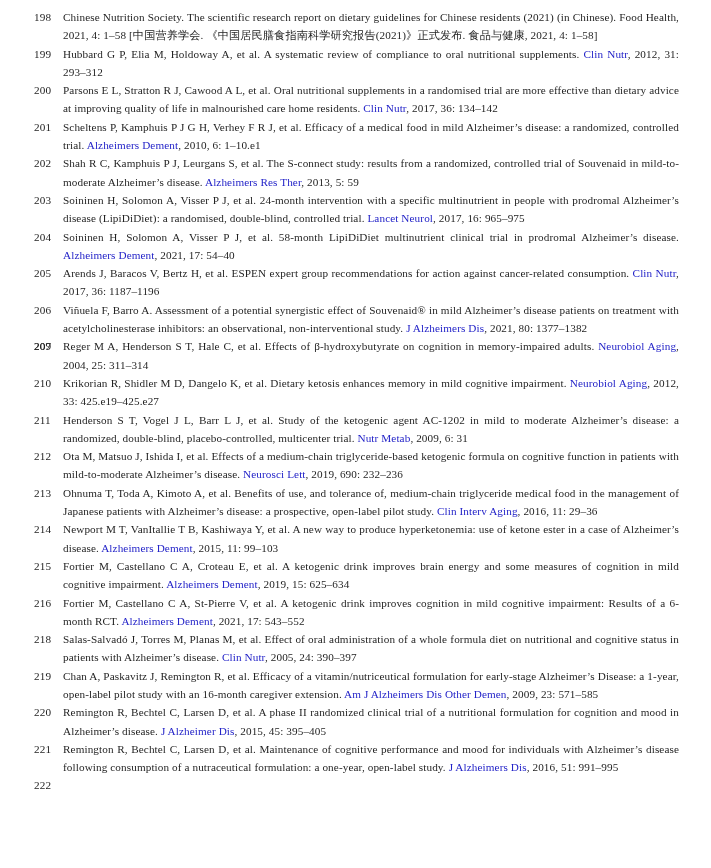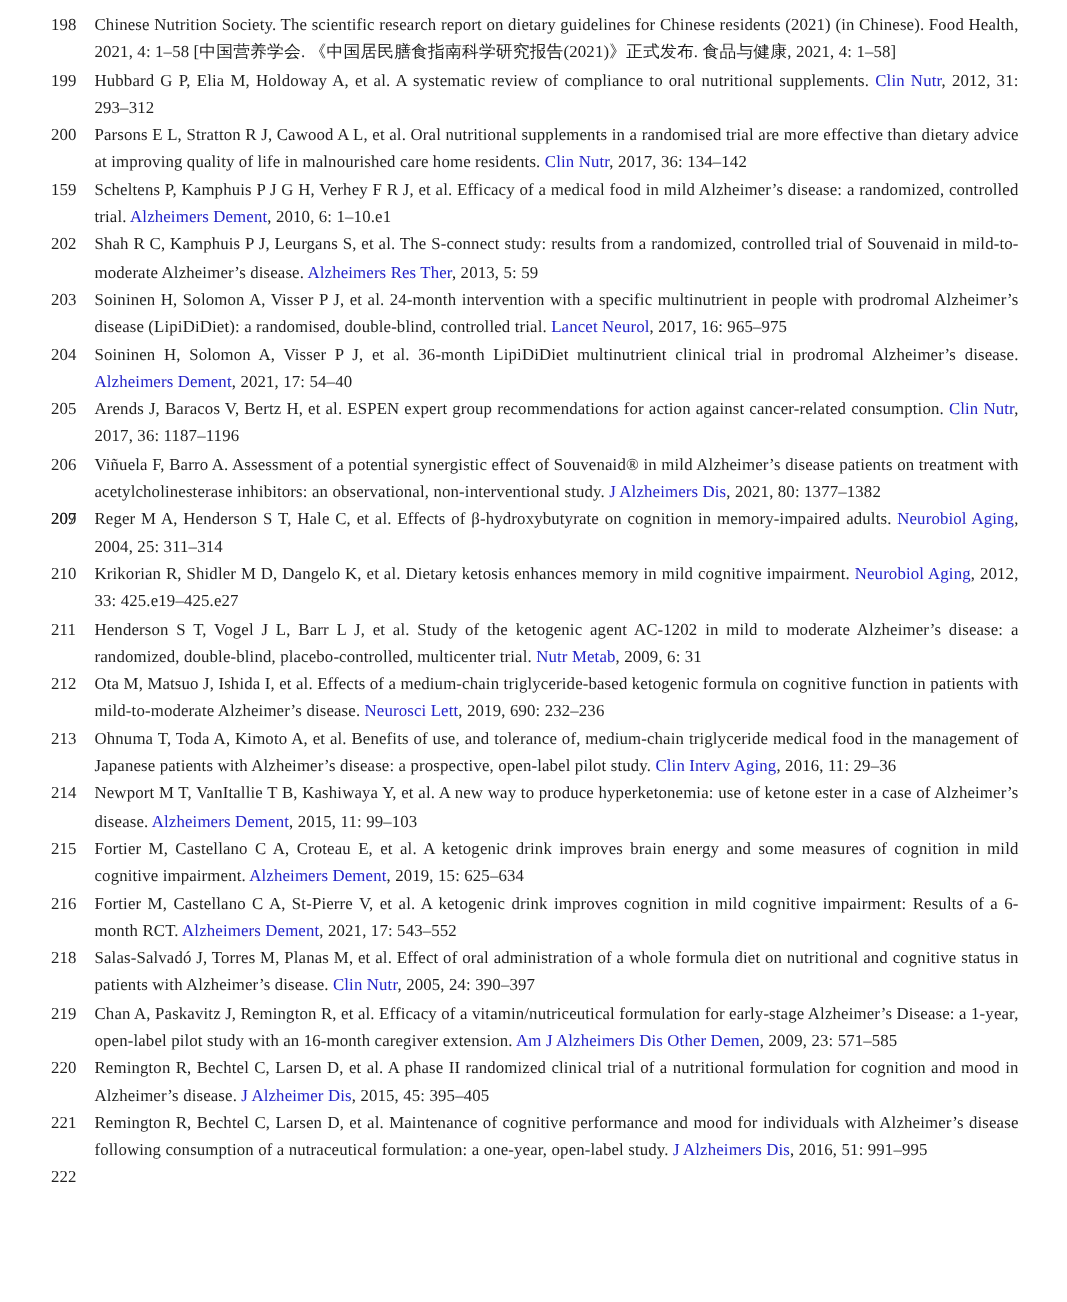--- a/index.html
+++ b/index.html
@@ -46,24 +46,24 @@
   }
 </style>
 </head>
 <body>
 
 <div class="page">
   <div class="ref-list" id="ref-list">
       <div class="ref"><span class="num">198</span><span><span>Chinese Nutrition Society. The scientific research report on dietary guidelines for Chinese residents (2021) (in Chinese). Food Health, 2021, 4: 1–58 [中国营养学会. 《中国居民膳食指南科学研究报告(2021)》正式发布. 食品与健康, 2021, 4: 1–58]</span></span></div>
       <div class="ref"><span class="num">199</span><span><span>Hubbard G P, Elia M, Holdoway A, et al. A systematic review of compliance to oral nutritional supplements. </span><span class="link" style="color: rgb(35, 35, 200);">Clin Nutr</span><span>, 2012, 31: 293–312</span></span></div>
       <div class="ref"><span class="num">200</span><span><span>Parsons E L, Stratton R J, Cawood A L, et al. Oral nutritional supplements in a randomised trial are more effective than dietary advice at improving quality of life in malnourished care home residents. </span><span class="link" style="color: rgb(35, 35, 200);">Clin Nutr</span><span>, 2017, 36: 134–142</span></span></div>
-      <div class="ref"><span class="num">159</span><span><span>Scheltens P, Kamphuis P J G H, Verhey F R J, et al. Efficacy of a medical food in mild Alzheimer’s disease: a randomized, controlled trial. </span><span class="link" style="color: rgb(35, 35, 200);">Alzheimers Dement</span><span>, 2010, 6: 1–10.e1</span></span></div>
+      <div class="ref"><span class="num">201</span><span><span>Scheltens P, Kamphuis P J G H, Verhey F R J, et al. Efficacy of a medical food in mild Alzheimer’s disease: a randomized, controlled trial. </span><span class="link" style="color: rgb(35, 35, 200);">Alzheimers Dement</span><span>, 2010, 6: 1–10.e1</span></span></div>
       <div class="ref"><span class="num">202</span><span><span>Shah R C, Kamphuis P J, Leurgans S, et al. The S-connect study: results from a randomized, controlled trial of Souvenaid in mild-to-moderate Alzheimer’s disease. </span><span class="link" style="color: rgb(35, 35, 200);">Alzheimers Res Ther</span><span>, 2013, 5: 59</span></span></div>
       <div class="ref"><span class="num">203</span><span><span>Soininen H, Solomon A, Visser P J, et al. 24-month intervention with a specific multinutrient in people with prodromal Alzheimer’s disease (LipiDiDiet): a randomised, double-blind, controlled trial. </span><span class="link" style="color: rgb(35, 35, 200);">Lancet Neurol</span><span>, 2017, 16: 965–975</span></span></div>
-      <div class="ref"><span class="num">204</span><span><span>Soininen H, Solomon A, Visser P J, et al. 36-month LipiDiDiet multinutrient clinical trial in prodromal Alzheimer’s disease. </span><span class="link" style="color: rgb(35, 35, 200);">Alzheimers Dement</span><span>, 2021, 17: 54–40</span></span></div>
+      <div class="ref"><span class="num">204</span><span><span>Soininen H, Solomon A, Visser P J, et al. 58-month LipiDiDiet multinutrient clinical trial in prodromal Alzheimer’s disease. </span><span class="link" style="color: rgb(35, 35, 200);">Alzheimers Dement</span><span>, 2021, 17: 54–40</span></span></div>
       <div class="ref"><span class="num">205</span><span><span>Arends J, Baracos V, Bertz H, et al. ESPEN expert group recommendations for action against cancer-related consumption. </span><span class="link" style="color: rgb(35, 35, 200);">Clin Nutr</span><span>, 2017, 36: 1187–1196</span></span></div>
       <div class="ref"><span class="num">206</span><span><span>Viñuela F, Barro A. Assessment of a potential synergistic effect of Souvenaid® in mild Alzheimer’s disease patients on treatment with acetylcholinesterase inhibitors: an observational, non-interventional study. </span><span class="link" style="color: rgb(35, 35, 200);">J Alzheimers Dis</span><span>, 2021, 80: 1377–1382</span></span></div>
       <div class="ref"><span class="num">207</span></div>
       <div class="ref"><span class="num">209</span><span><span>Reger M A, Henderson S T, Hale C, et al. Effects of β-hydroxybutyrate on cognition in memory-impaired adults. </span><span class="link" style="color: rgb(35, 35, 200);">Neurobiol Aging</span><span>, 2004, 25: 311–314</span></span></div>
       <div class="ref"><span class="num">210</span><span><span>Krikorian R, Shidler M D, Dangelo K, et al. Dietary ketosis enhances memory in mild cognitive impairment. </span><span class="link" style="color: rgb(35, 35, 200);">Neurobiol Aging</span><span>, 2012, 33: 425.e19–425.e27</span></span></div>
       <div class="ref"><span class="num">211</span><span><span>Henderson S T, Vogel J L, Barr L J, et al. Study of the ketogenic agent AC-1202 in mild to moderate Alzheimer’s disease: a randomized, double-blind, placebo-controlled, multicenter trial. </span><span class="link" style="color: rgb(35, 35, 200);">Nutr Metab</span><span>, 2009, 6: 31</span></span></div>
       <div class="ref"><span class="num">212</span><span><span>Ota M, Matsuo J, Ishida I, et al. Effects of a medium-chain triglyceride-based ketogenic formula on cognitive function in patients with mild-to-moderate Alzheimer’s disease. </span><span class="link" style="color: rgb(35, 35, 200);">Neurosci Lett</span><span>, 2019, 690: 232–236</span></span></div>
       <div class="ref"><span class="num">213</span><span><span>Ohnuma T, Toda A, Kimoto A, et al. Benefits of use, and tolerance of, medium-chain triglyceride medical food in the management of Japanese patients with Alzheimer’s disease: a prospective, open-label pilot study. </span><span class="link" style="color: rgb(35, 35, 200);">Clin Interv Aging</span><span>, 2016, 11: 29–36</span></span></div>
       <div class="ref"><span class="num">214</span><span><span>Newport M T, VanItallie T B, Kashiwaya Y, et al. A new way to produce hyperketonemia: use of ketone ester in a case of Alzheimer’s disease. </span><span class="link" style="color: rgb(35, 35, 200);">Alzheimers Dement</span><span>, 2015, 11: 99–103</span></span></div>
       <div class="ref"><span class="num">215</span><span><span>Fortier M, Castellano C A, Croteau E, et al. A ketogenic drink improves brain energy and some measures of cognition in mild cognitive impairment. </span><span class="link" style="color: rgb(35, 35, 200);">Alzheimers Dement</span><span>, 2019, 15: 625–634</span></span></div>

